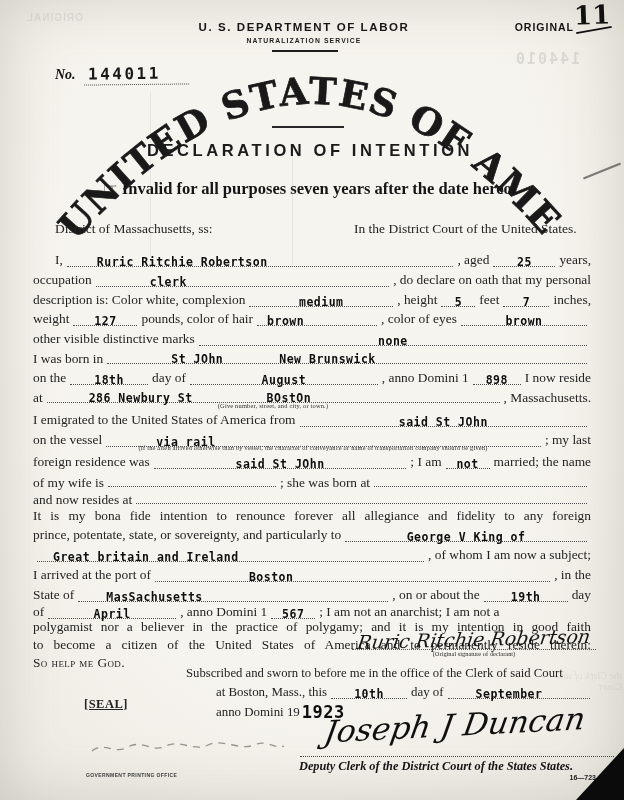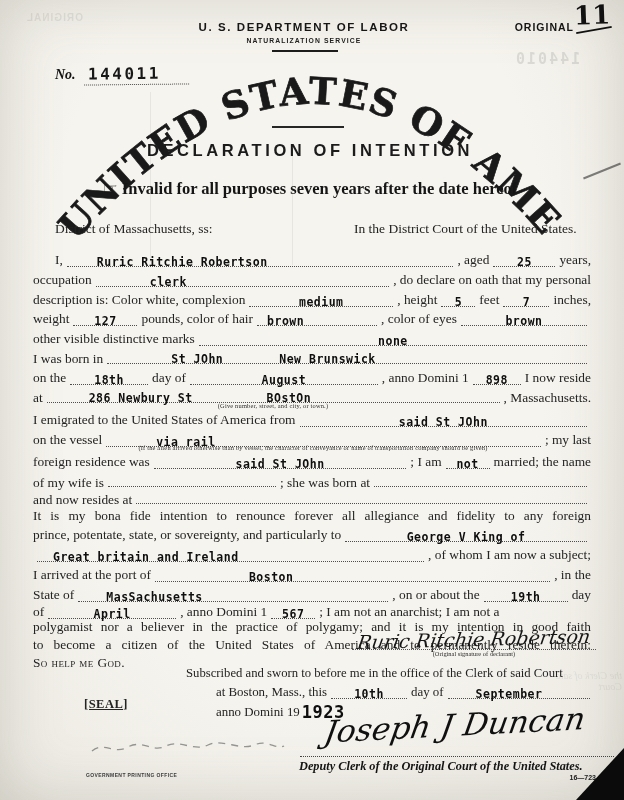--- a/index.html
+++ b/index.html
@@ -358,18 +358,18 @@
     <b class="tv" style="font-size:17px;">1923</b>
   </div>
   <div class="seal">[SEAL]</div>
 
   <svg class="scribble" width="200" height="22">
     <path d="M4 13 C 16 3, 26 17, 40 9 S 64 15, 78 8 S 106 14, 120 7 S 152 13, 166 7 S 188 12, 196 8" stroke="#3a3a3a" fill="none" stroke-width="1.3" opacity="0.5" stroke-dasharray="7 6"></path>
   </svg>
 
   <div class="clerk-sig">Joseph J Duncan</div>
   <div class="clerk-rule"></div>
-  <div class="clerk-title">Deputy Clerk of the Original Court of the United States.</div>
+  <div class="clerk-title">Deputy Clerk of the District Court of the States States.</div>
 
   <div class="printer">GOVERNMENT PRINTING OFFICE</div>
   <div class="formcode">16—723</div>
   <div class="corner"></div>
 </div>
 
 </body></html>

